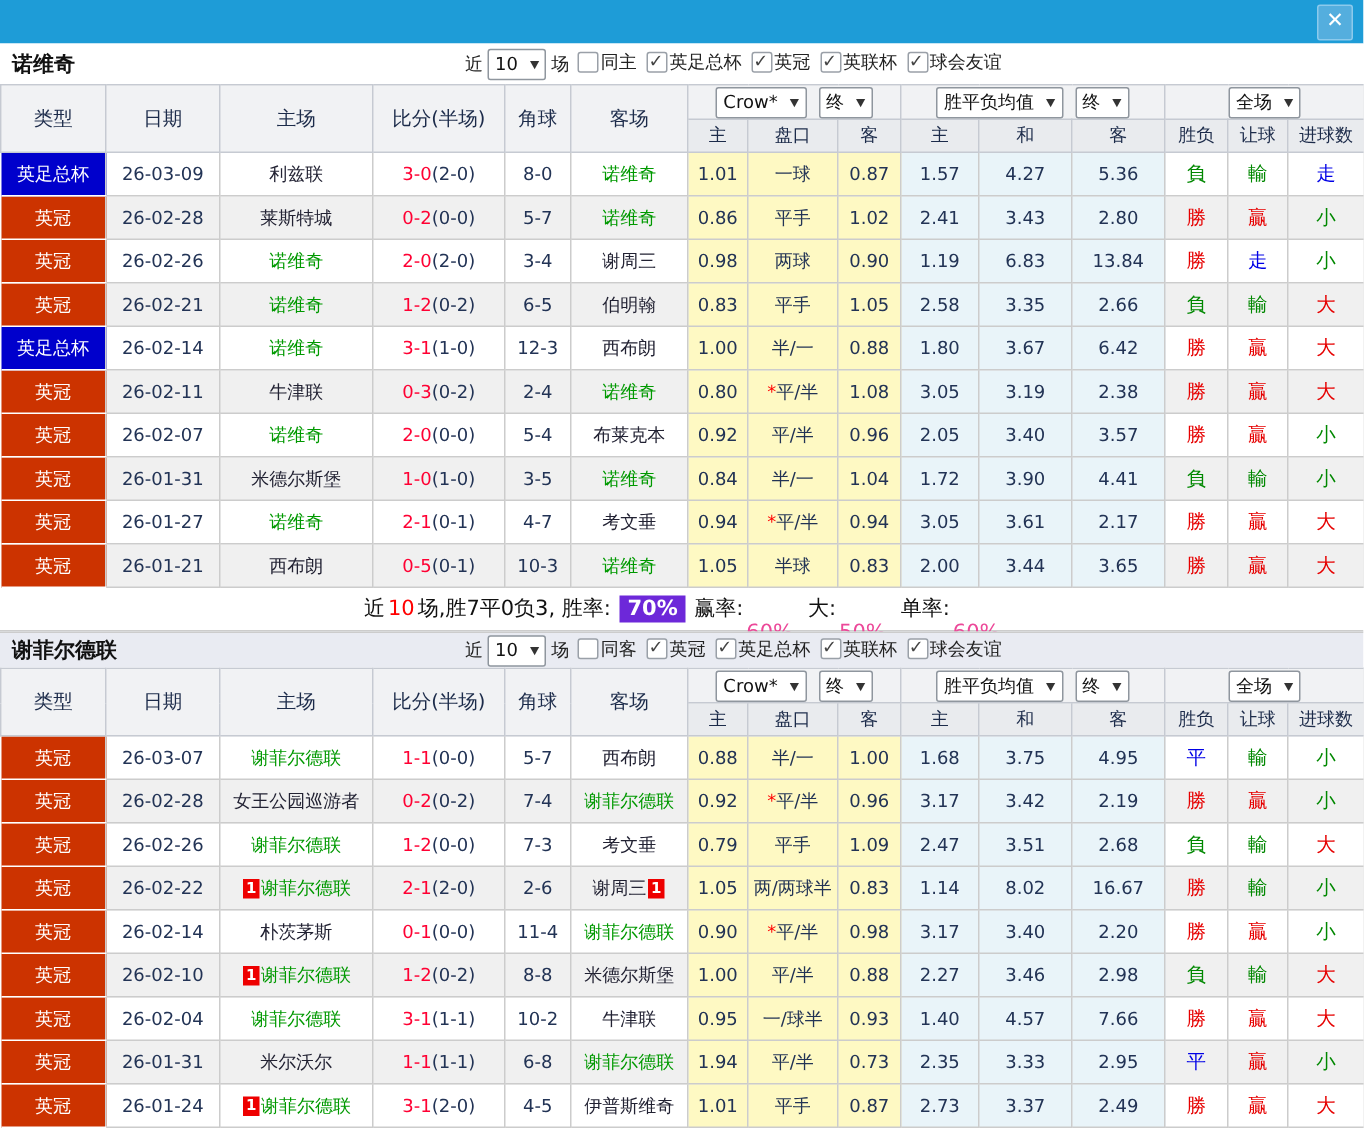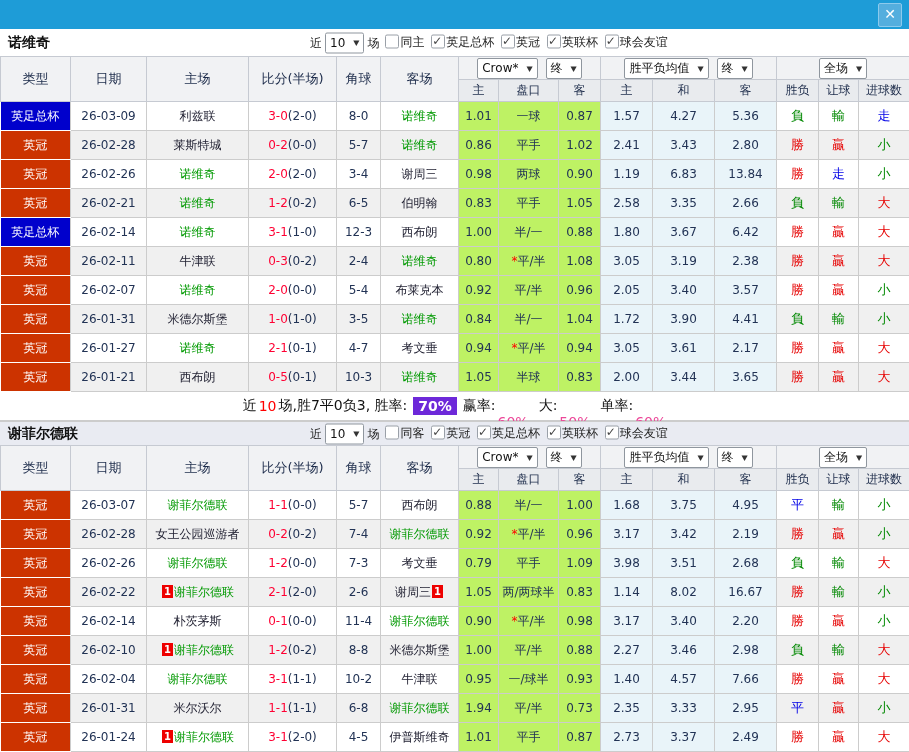--- a/index.html
+++ b/index.html
@@ -61,21 +61,21 @@
     font-weight:normal;font-size:13px;
   }
   thead tr.group-row th{height:22px;background:#f1f2f4;}
   thead tr.sub-row th{height:21px;font-size:12px;}
   .dd-wrap{display:flex;align-items:center;justify-content:center;gap:8px;}
   tbody td{border:1px solid #ccc;height:28px;font-size:12px;}
   .t2 tbody td{height:28px;}
   tbody tr:nth-of-type(even){background:#f0f0f0;}
   td.type-cell{border-left:none;border-top:1px solid #fff;border-bottom:1px solid #fff;}
   .type-badge{color:#fff;font-size:12px;display:block;line-height:27px;}
-  td.crow{background:#bef264;text-align:center;}
+  td.crow{background:#fef9c3;text-align:center;}
   td.euro{background:#e9f4f9;}
   td.res{font-size:13px;}
   td.score .ft{color:#ff0033;}
   td.score .ht{color:#223355;}
   .tname{color:#222233;font-family:Liberation Serif, serif;}
   .tname.hl{color:#009900;}
   .rc{
     display:none;background:#ee0000;color:#fff;font-size:10px;font-weight:bold;
     width:11px;height:13px;line-height:13px;text-align:center;vertical-align:1px;margin:0 1px;
   }
@@ -594,21 +594,21 @@
           <span class="type-badge">英冠</span>
         </td>
       <td class="date">26-02-26</td>
       <td><span class="tname hl">谢菲尔德联</span></td>
       <td class="score"><span class="ft">1-2</span><span class="ht">(0-0)</span></td>
       <td>7-3</td>
       <td><span class="tname">考文垂</span></td>
       <td class="crow">0.79</td>
       <td class="crow">平手</td>
       <td class="crow">1.09</td>
-      <td class="euro">3.98</td>
+      <td class="euro">2.47</td>
       <td class="euro">3.51</td>
       <td class="euro">2.68</td>
       <td class="res" style="color: rgb(0, 136, 0);">負</td>
       <td class="res" style="color: rgb(0, 136, 0);">輸</td>
       <td class="res" style="color: rgb(230, 0, 0);">大</td>
     </tr>
 
     <tr>
       <td class="type-cell" style="background: rgb(204, 51, 0);">
           <span class="type-badge">英冠</span>

